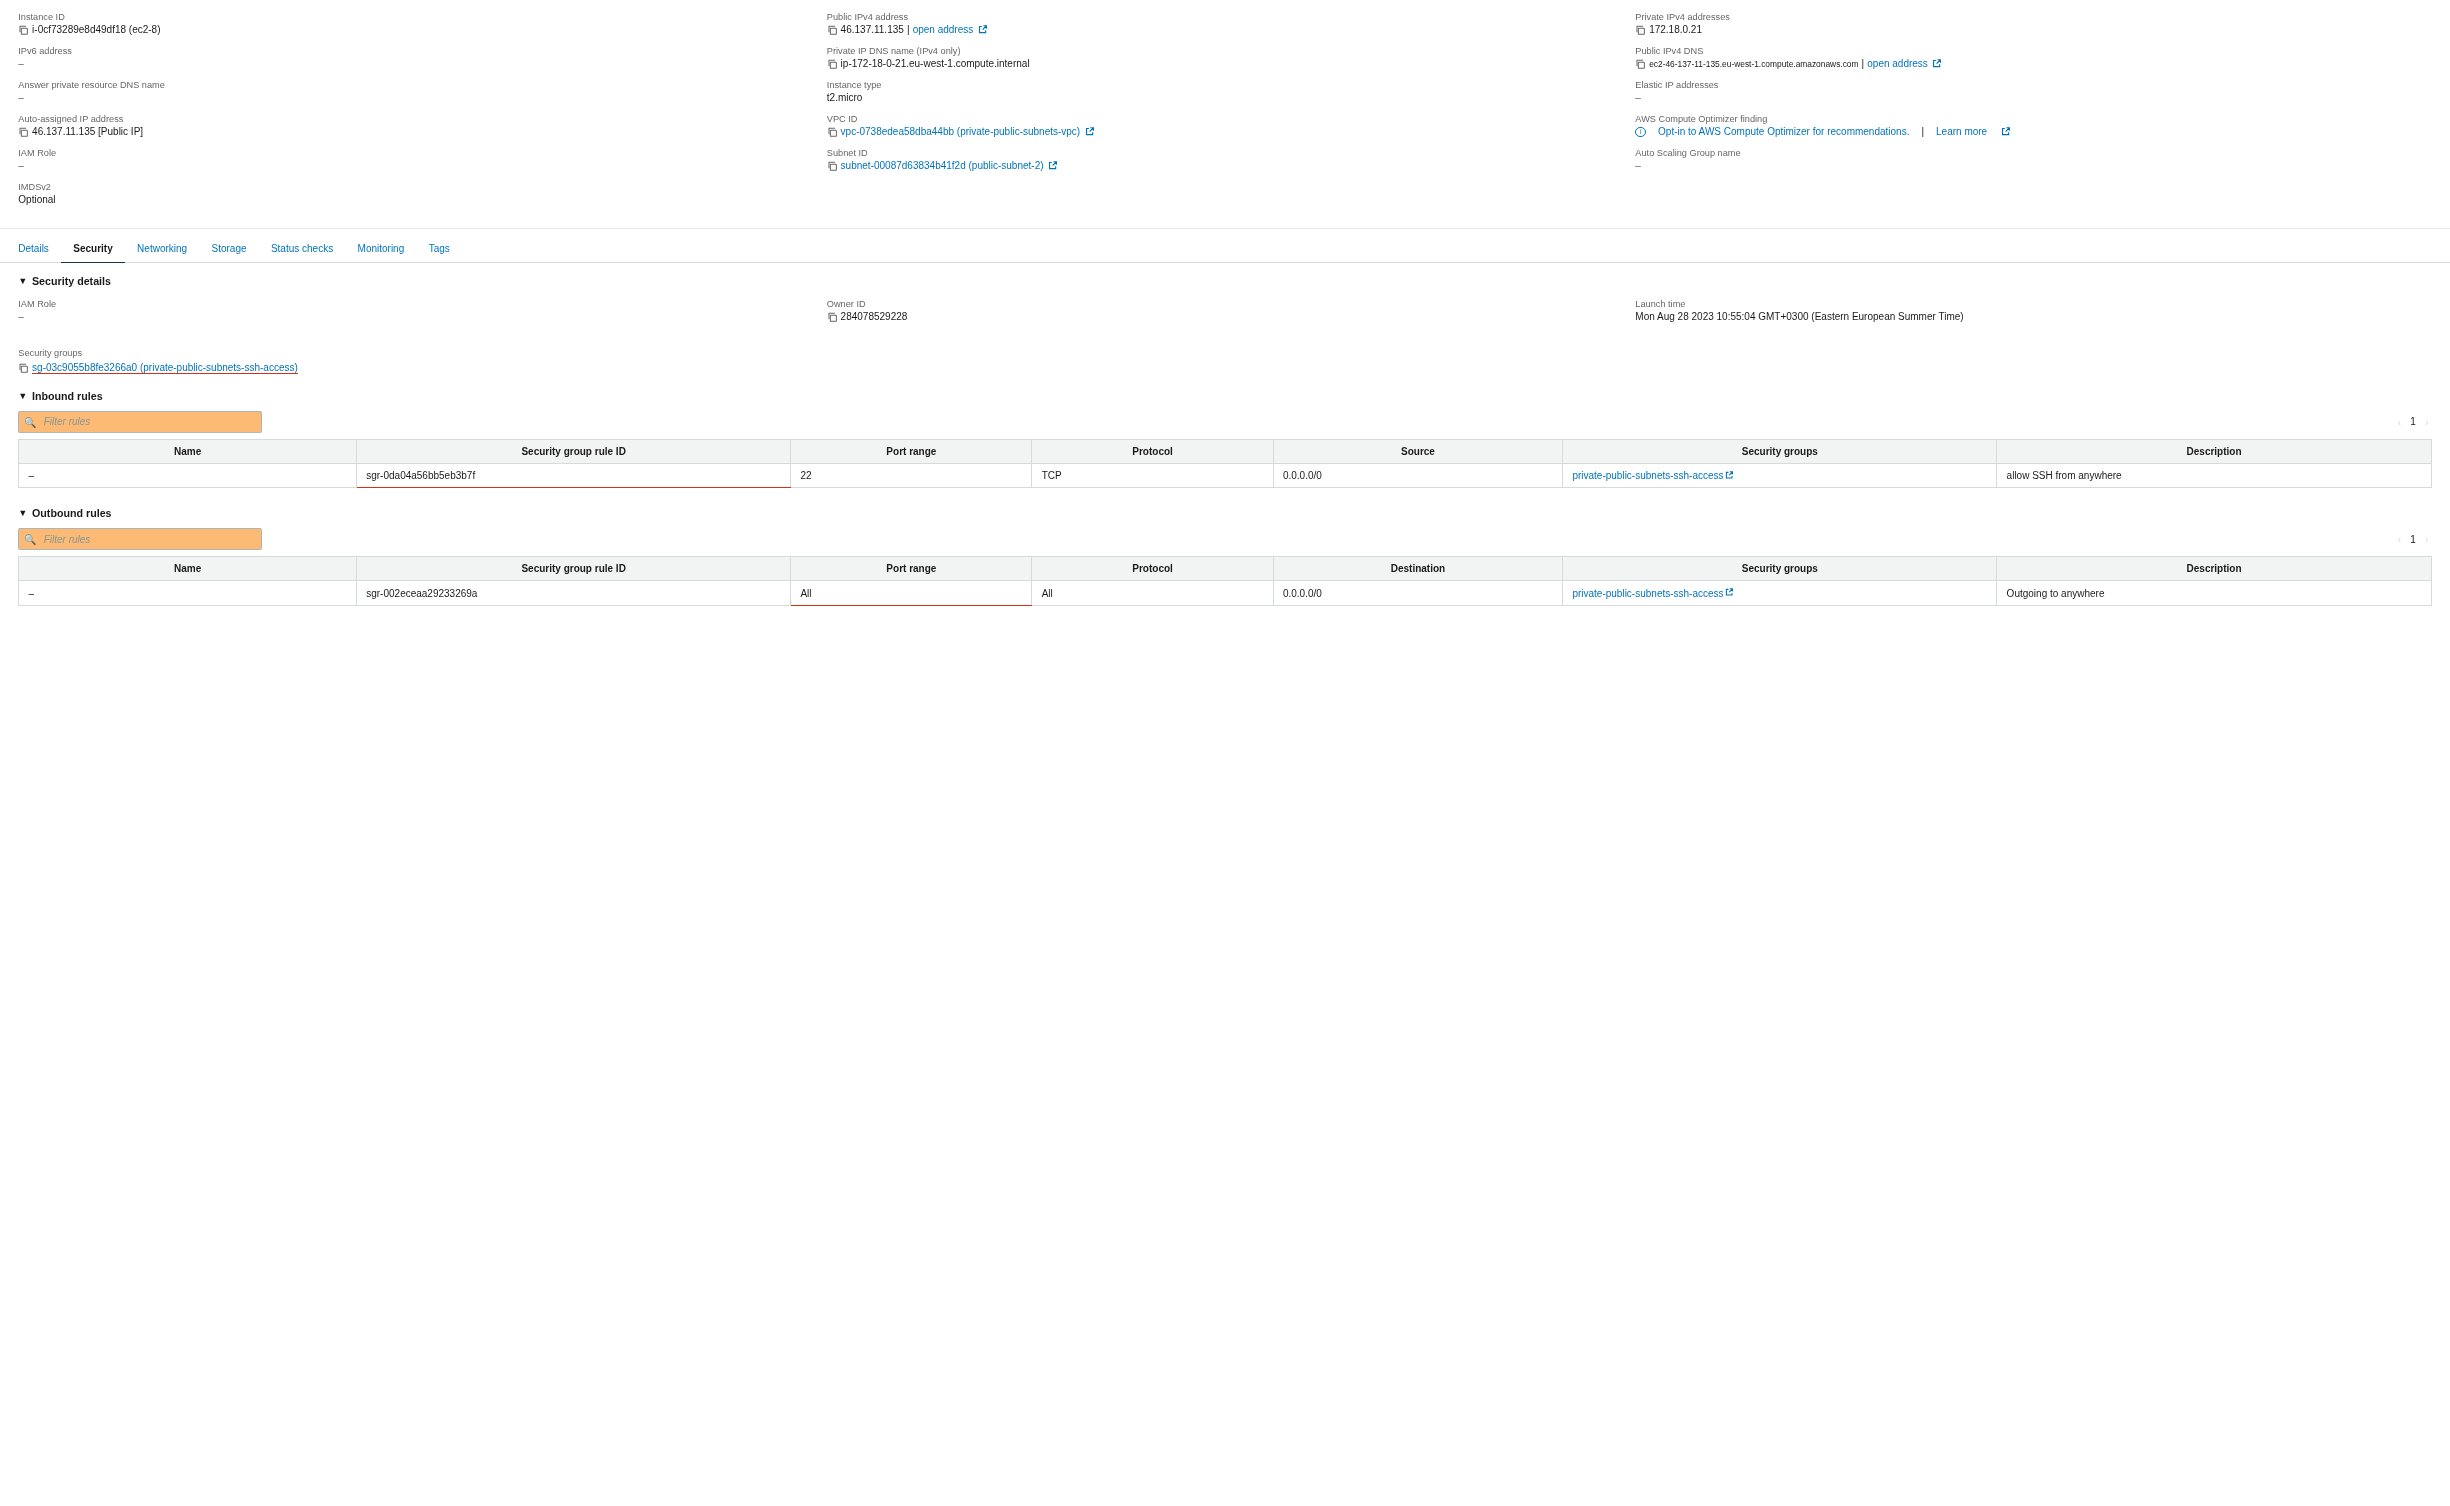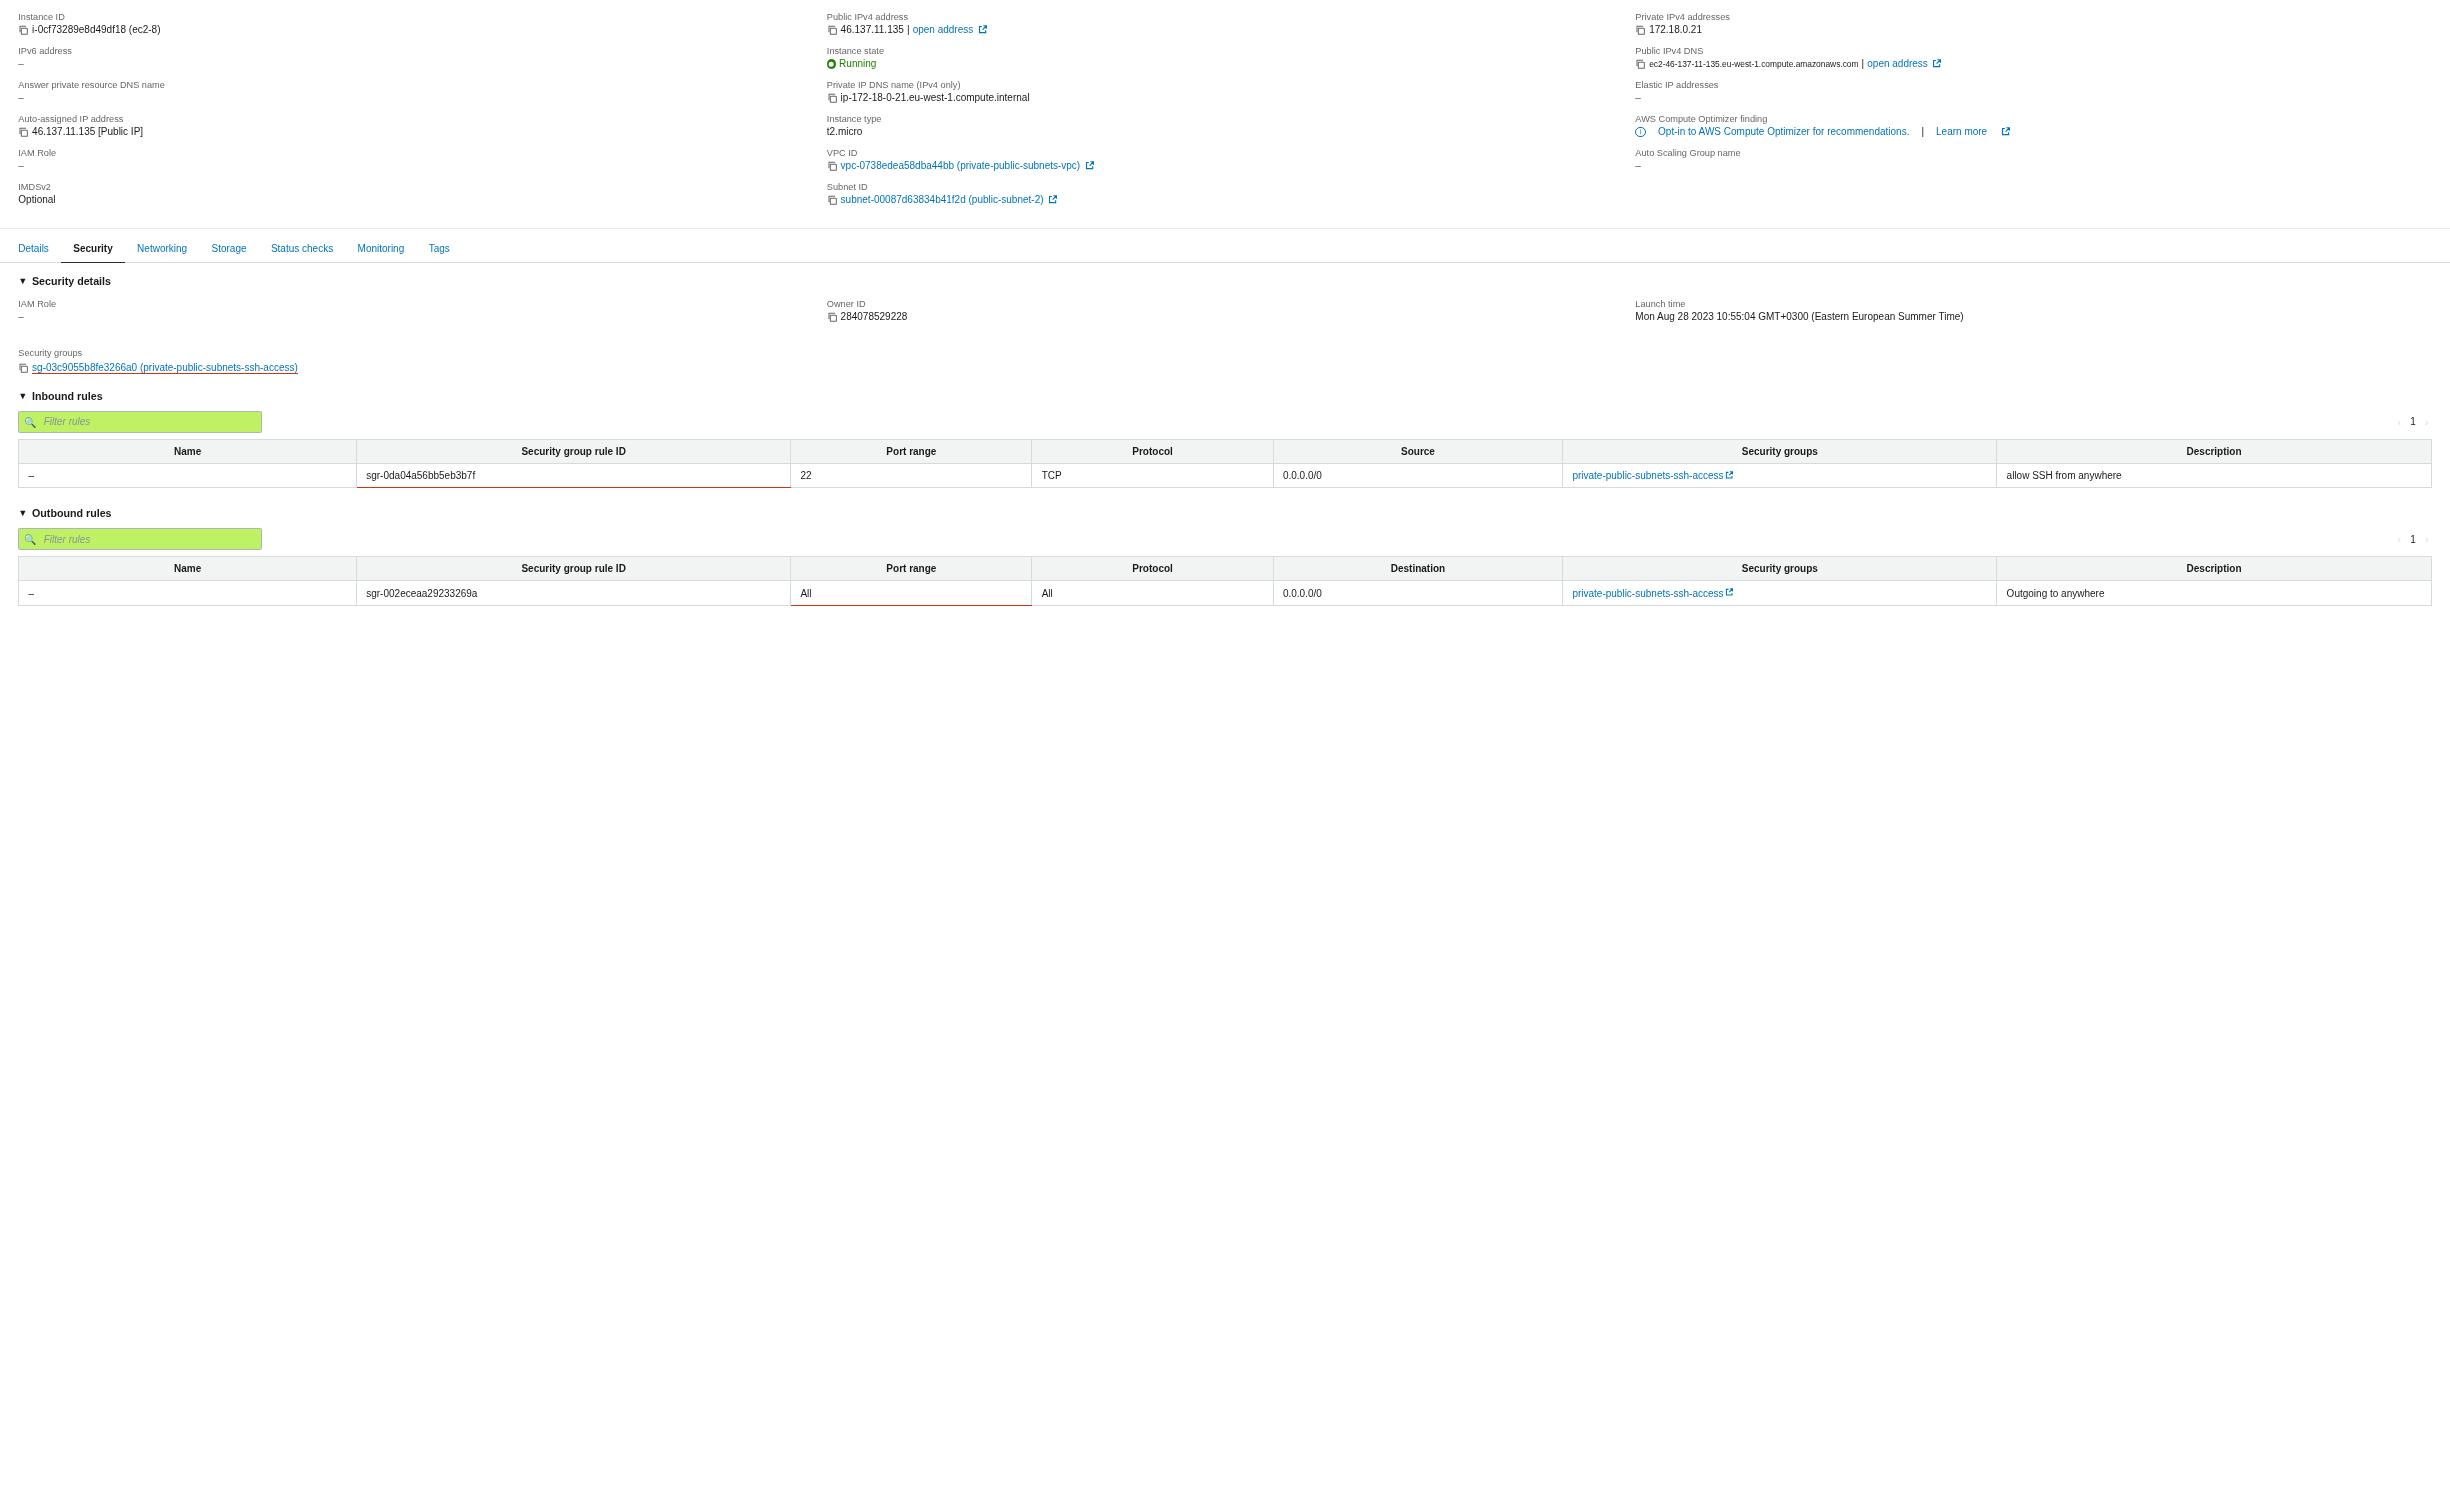--- a/index.html
+++ b/index.html
@@ -96,21 +96,21 @@
       position: relative;
       width: 244px;
     }
     .filter-input-wrap input {
       width: 100%;
       padding: 4.6px 7.6px 4.6px 24.4px;
       border: 0.8px solid #aab7b8;
       border-radius: 1.5px;
       font-size: 10px;
       color: #666;
-      background: #bef264;
+      background: #fdba74;
       outline: none;
     }
     .filter-input-wrap input::placeholder { color: #879596; font-style: italic; }
     .search-icon-filter {
       position: absolute;
       left: 6.1px;
       top: 50%;
       transform: translateY(-50%);
       color: #666;
       font-size: 10px;
@@ -215,27 +215,20 @@
             </svg>
         </span>
         <span>46.137.11.135</span>
         <span> | </span>
         <a class="link-blue">open address</a>
         <span class="ext-link-icon">
           <svg viewBox="0 0 12 12" fill="none" stroke="#0073bb" stroke-width="1.5">
               <path d="M5 2H2v8h8V7M7 1h4v4M11 1L6 6"></path>
             </svg>
         </span>
-      </div>
-    </div>
-    <div class="field-group">
-      <div class="field-label">Instance state</div>
-      <div class="status-running">
-        <span class="status-dot"></span>
-        <span>Running</span>
       </div>
     </div>
     <div class="field-group">
       <div class="field-label">Private IP DNS name (IPv4 only)</div>
       <div class="field-value">
         <span class="copy-icon">
           <svg viewBox="0 0 16 16" fill="none" stroke="#666" stroke-width="1.5">
               <rect x="5" y="5" width="9" height="9" rx="1"></rect>
               <path d="M3 11V2h9"></path>
             </svg>

